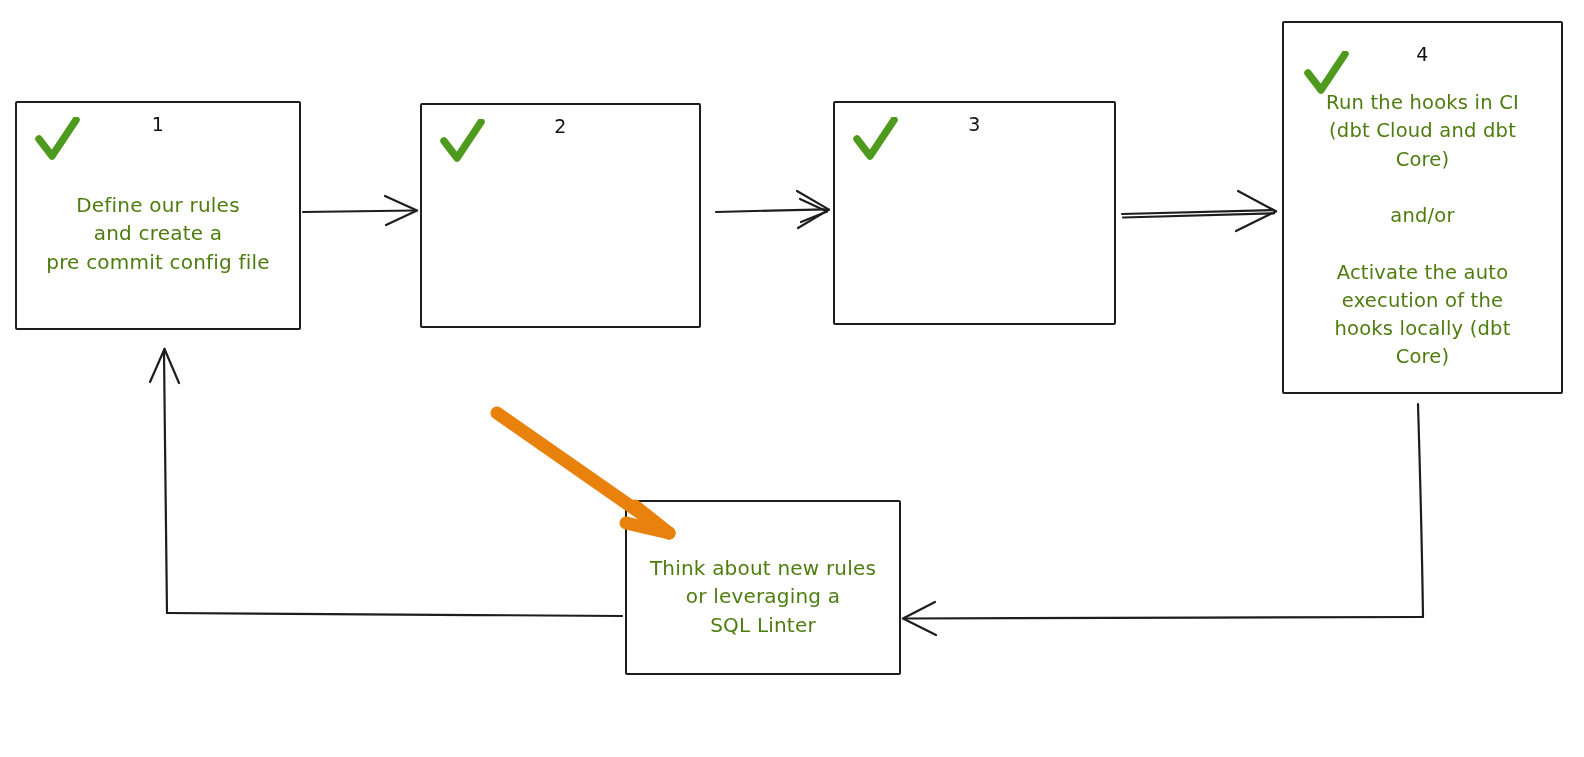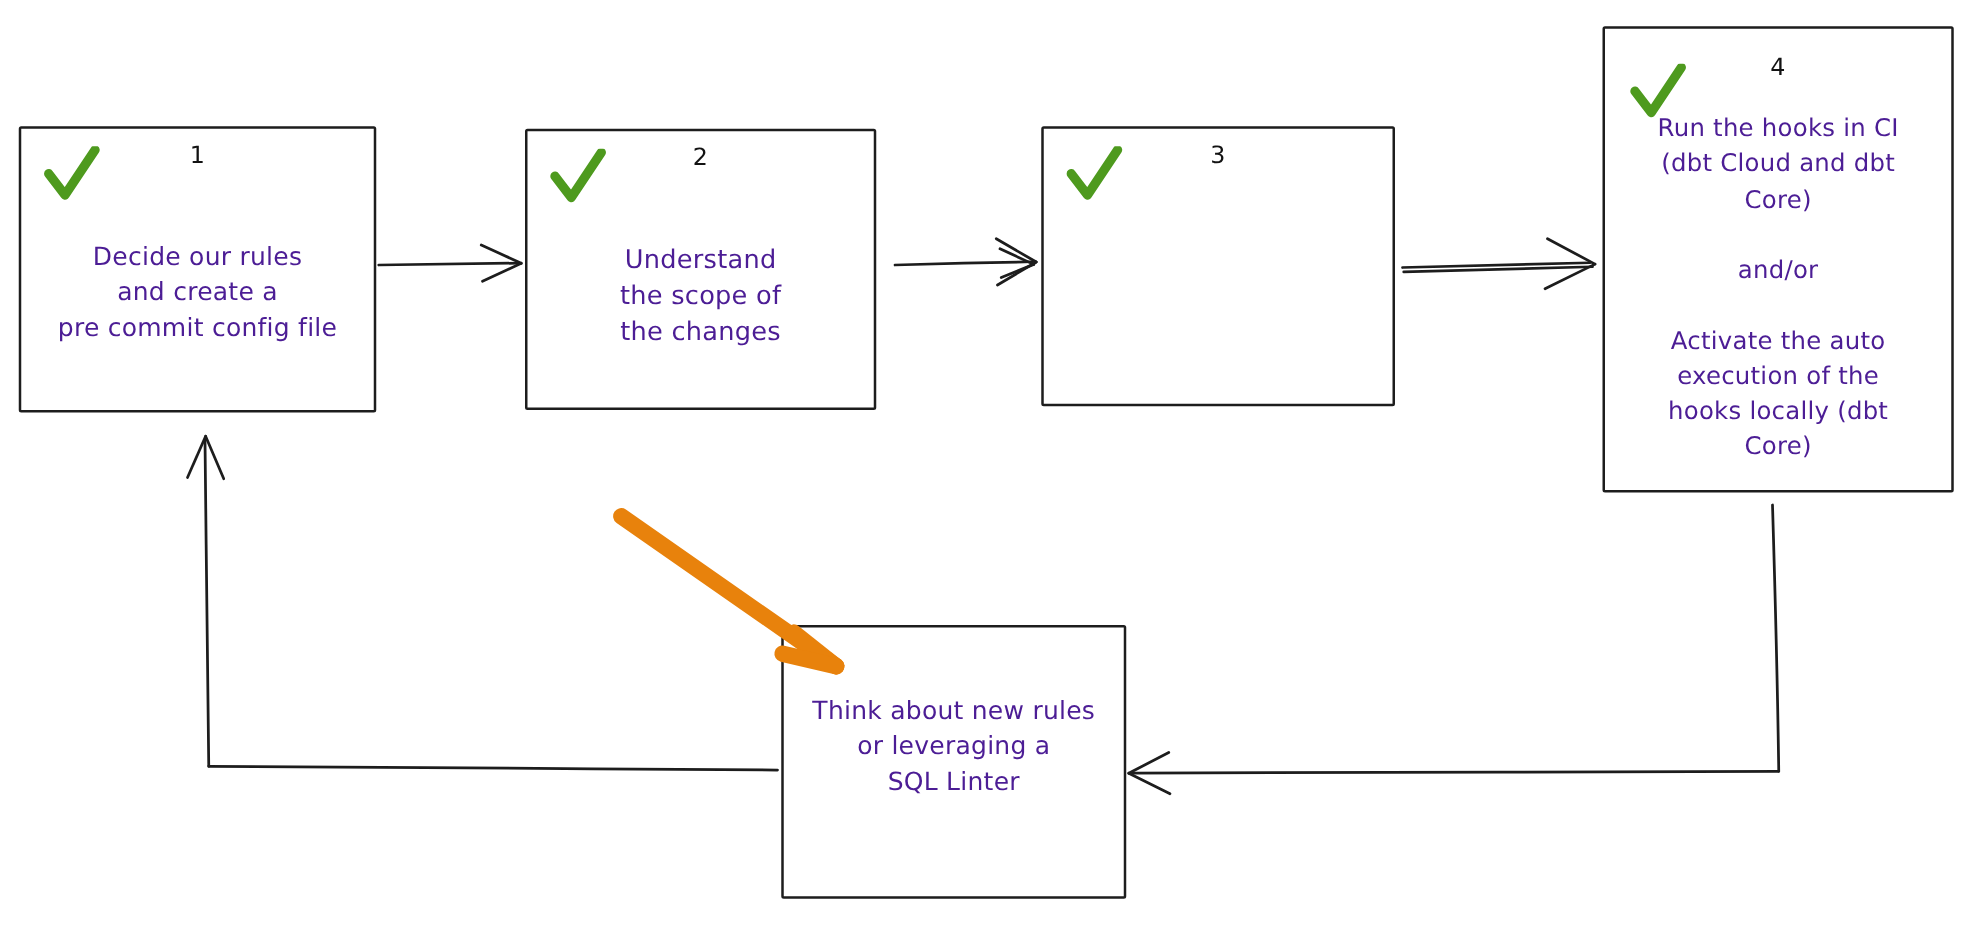--- a/index.html
+++ b/index.html
@@ -57,36 +57,36 @@
     height: 46px;
   }
   .node-body {
     position: absolute;
     left: 6px;
     right: 6px;
     text-align: center;
     font-family: "DejaVu Sans", sans-serif;
     font-size: 20.5px;
     line-height: 1.42;
-    color: #4c1d95;
+    color: #4d7c0f;
     letter-spacing: 0.2px;
     white-space: pre-line;
   }
   
   #node-1 { left: 15px;   top: 101px; width: 286px; height: 229px; }
   #node-1 .node-body { top: 88px; font-size: 20px; }
   #node-2 { left: 420px;  top: 103px; width: 281px; height: 225px; }
   #node-2 .node-body { top: 88px; }
   #node-3 { left: 833px;  top: 101px; width: 283px; height: 224px; }
   #node-3 .node-body { top: 88px; }
   #node-4 { left: 1282px; top: 21px;  width: 281px; height: 373px; }
   #node-4 .node-body { top: 66px; font-size: 19.5px; line-height: 1.45; }
   #node-4 .check-mark { top: 28px; left: 20px; }
   #node-4 .step-num { top: 20px; }
-  #node-loop { left: 625px; top: 500px; width: 276px; height: 219px; }
+  #node-loop { left: 625px; top: 500px; width: 276px; height: 175px; }
   #node-loop .node-body { top: 52px; font-size: 20px; }
 
   .orange-arrow {
     position: absolute;
     left: 0; top: 0;
     width: 1584px; height: 757px;
     z-index: 3;
     pointer-events: none;
   }
 </style>
@@ -142,35 +142,32 @@
       <path d="M669,533 L626,523"></path>
     </g>
   </svg>
 
   <div class="node" id="node-1">
     <div class="node-inner">
       <svg class="check-mark" viewBox="0 0 46 46" xmlns="http://www.w3.org/2000/svg">
         <path d="M4,22 L17,39 L41,3" fill="none" stroke="#4e9a1e" stroke-width="7.5" stroke-linecap="round" stroke-linejoin="round"></path>
       </svg>
       <div class="step-num">1</div>
-      <div class="node-body">Decide our rules
+      <div class="node-body">Define our rules
 and create a
 pre commit config file</div>
     </div>
   </div>
 
   <div class="node" id="node-2">
     <div class="node-inner">
       <svg class="check-mark" viewBox="0 0 46 46" xmlns="http://www.w3.org/2000/svg">
         <path d="M4,22 L17,39 L41,3" fill="none" stroke="#4e9a1e" stroke-width="7.5" stroke-linecap="round" stroke-linejoin="round"></path>
       </svg>
       <div class="step-num">2</div>
-      <div class="node-body">Understand
-the scope of
-the changes</div>
     </div>
   </div>
 
   <div class="node" id="node-3">
     <div class="node-inner">
       <svg class="check-mark" viewBox="0 0 46 46" xmlns="http://www.w3.org/2000/svg">
         <path d="M4,22 L17,39 L41,3" fill="none" stroke="#4e9a1e" stroke-width="7.5" stroke-linecap="round" stroke-linejoin="round"></path>
       </svg>
       <div class="step-num">3</div>
     </div>

